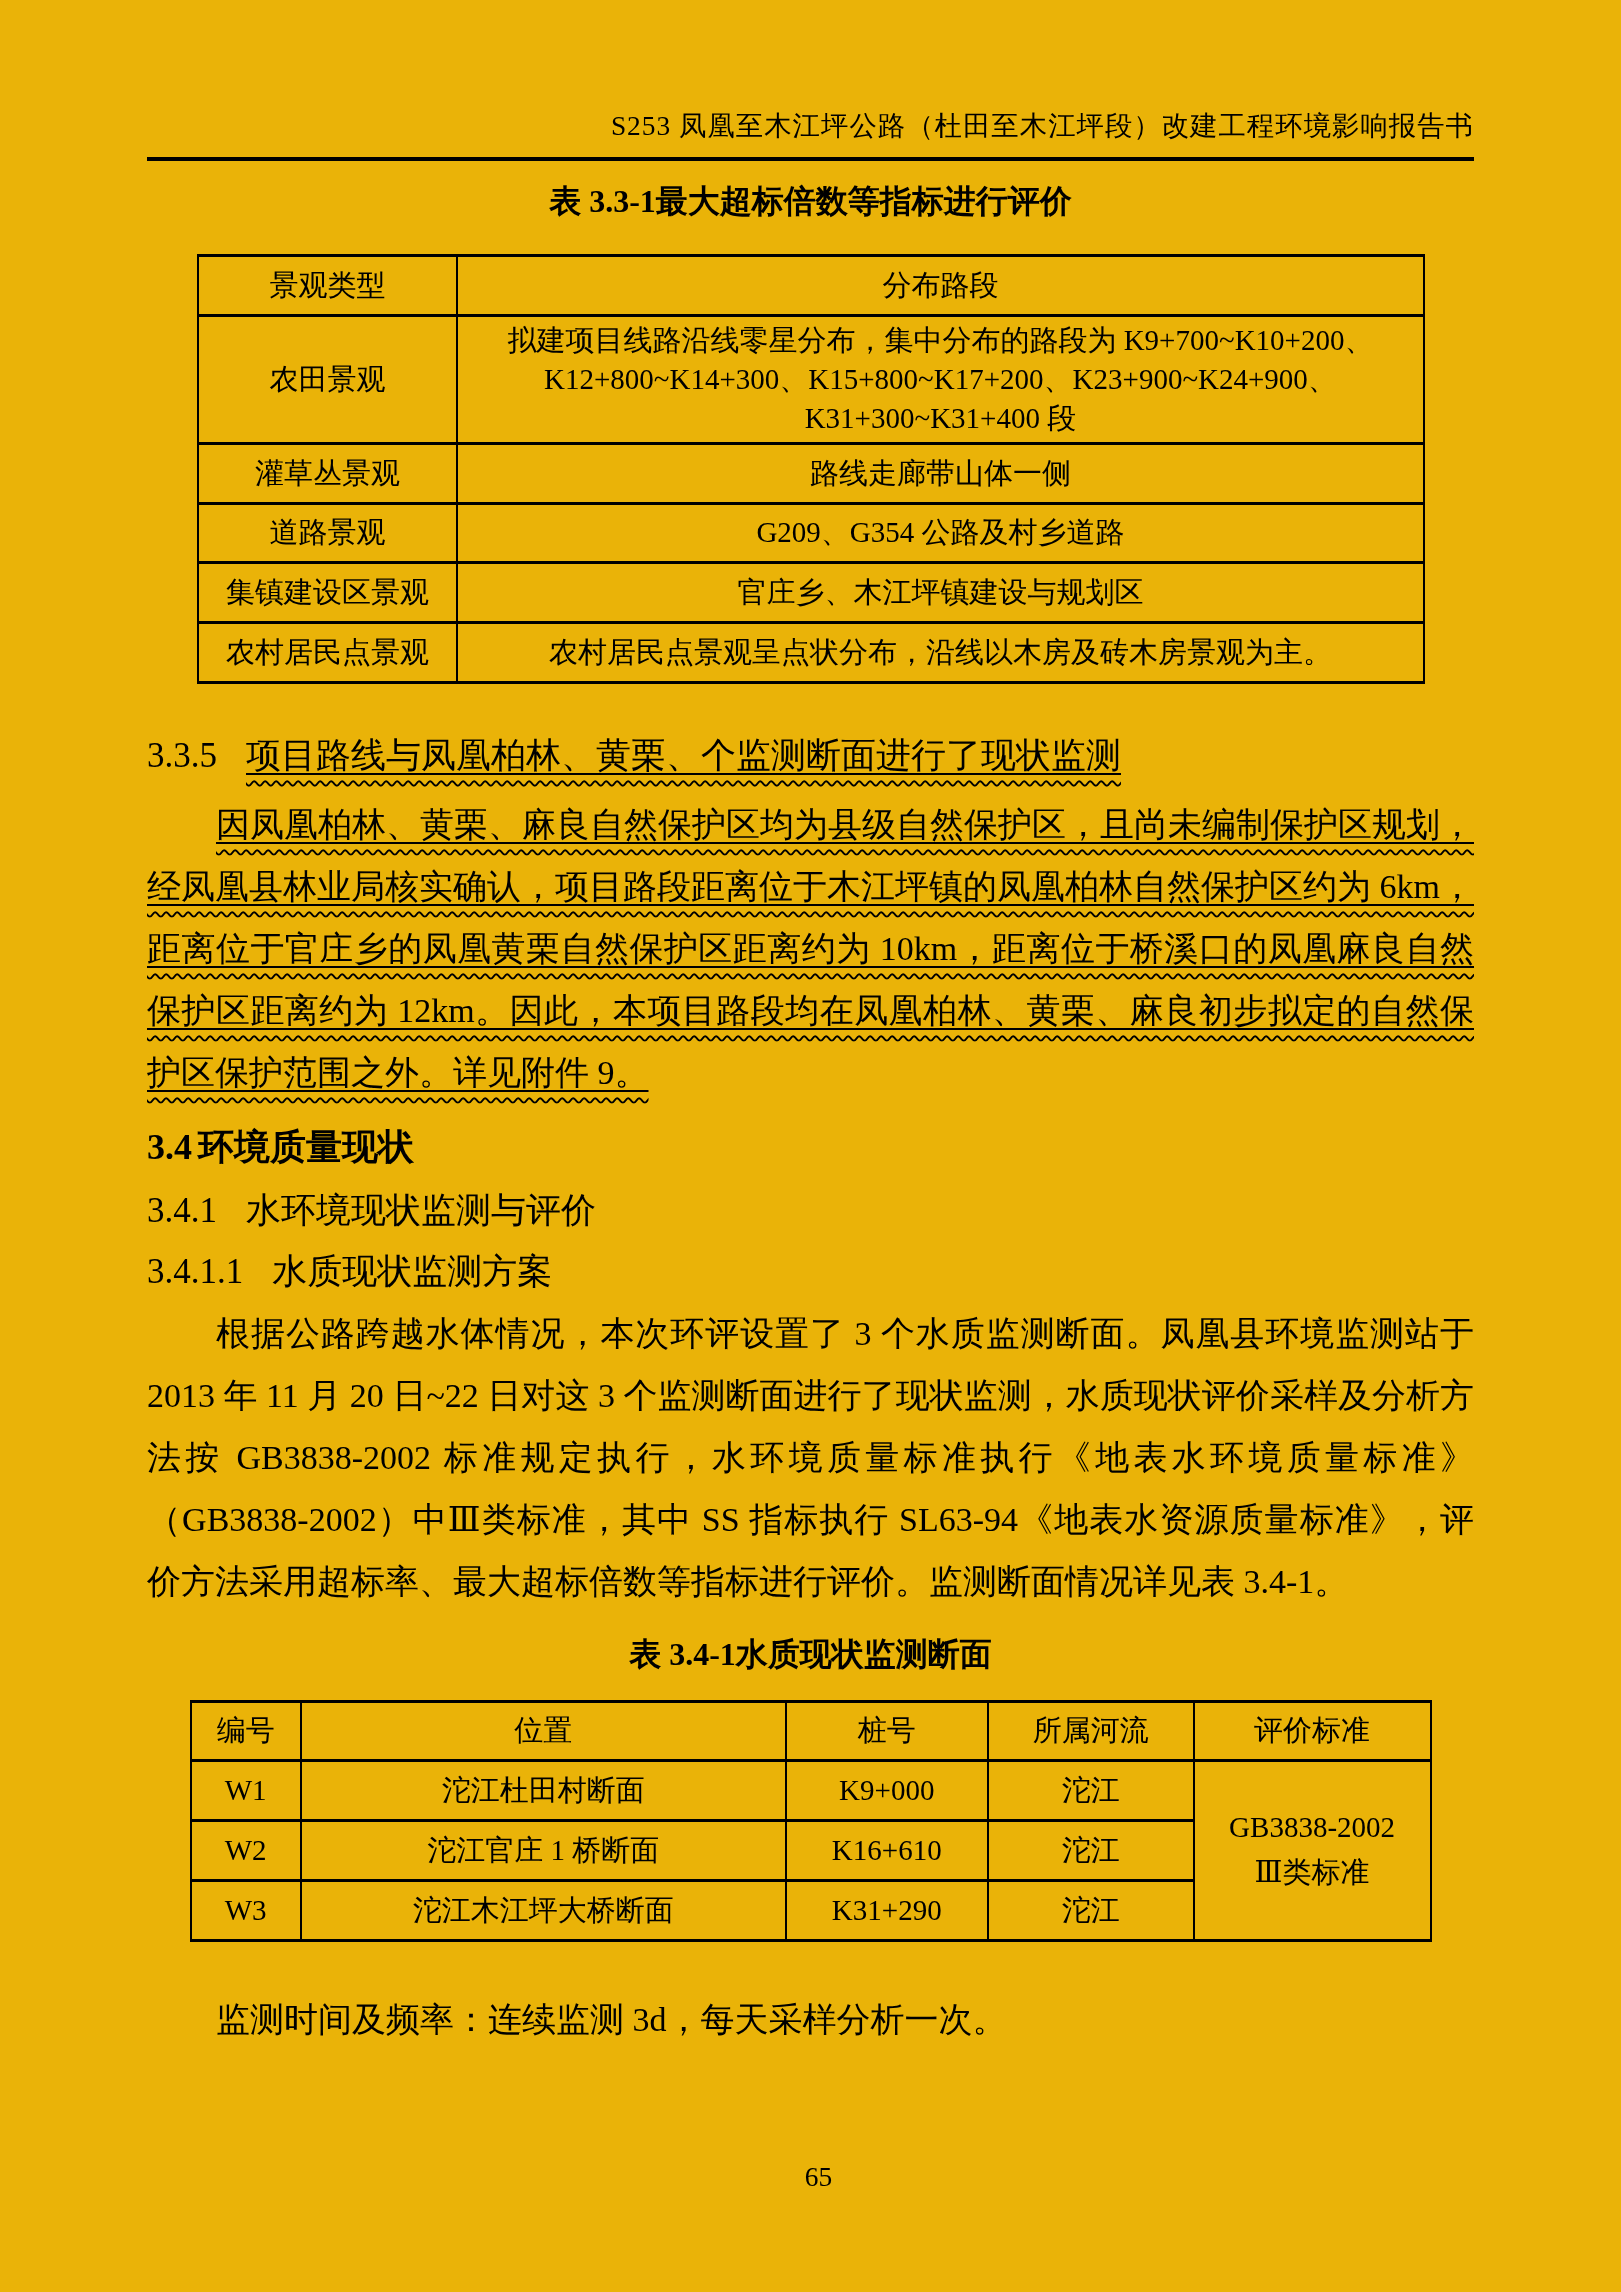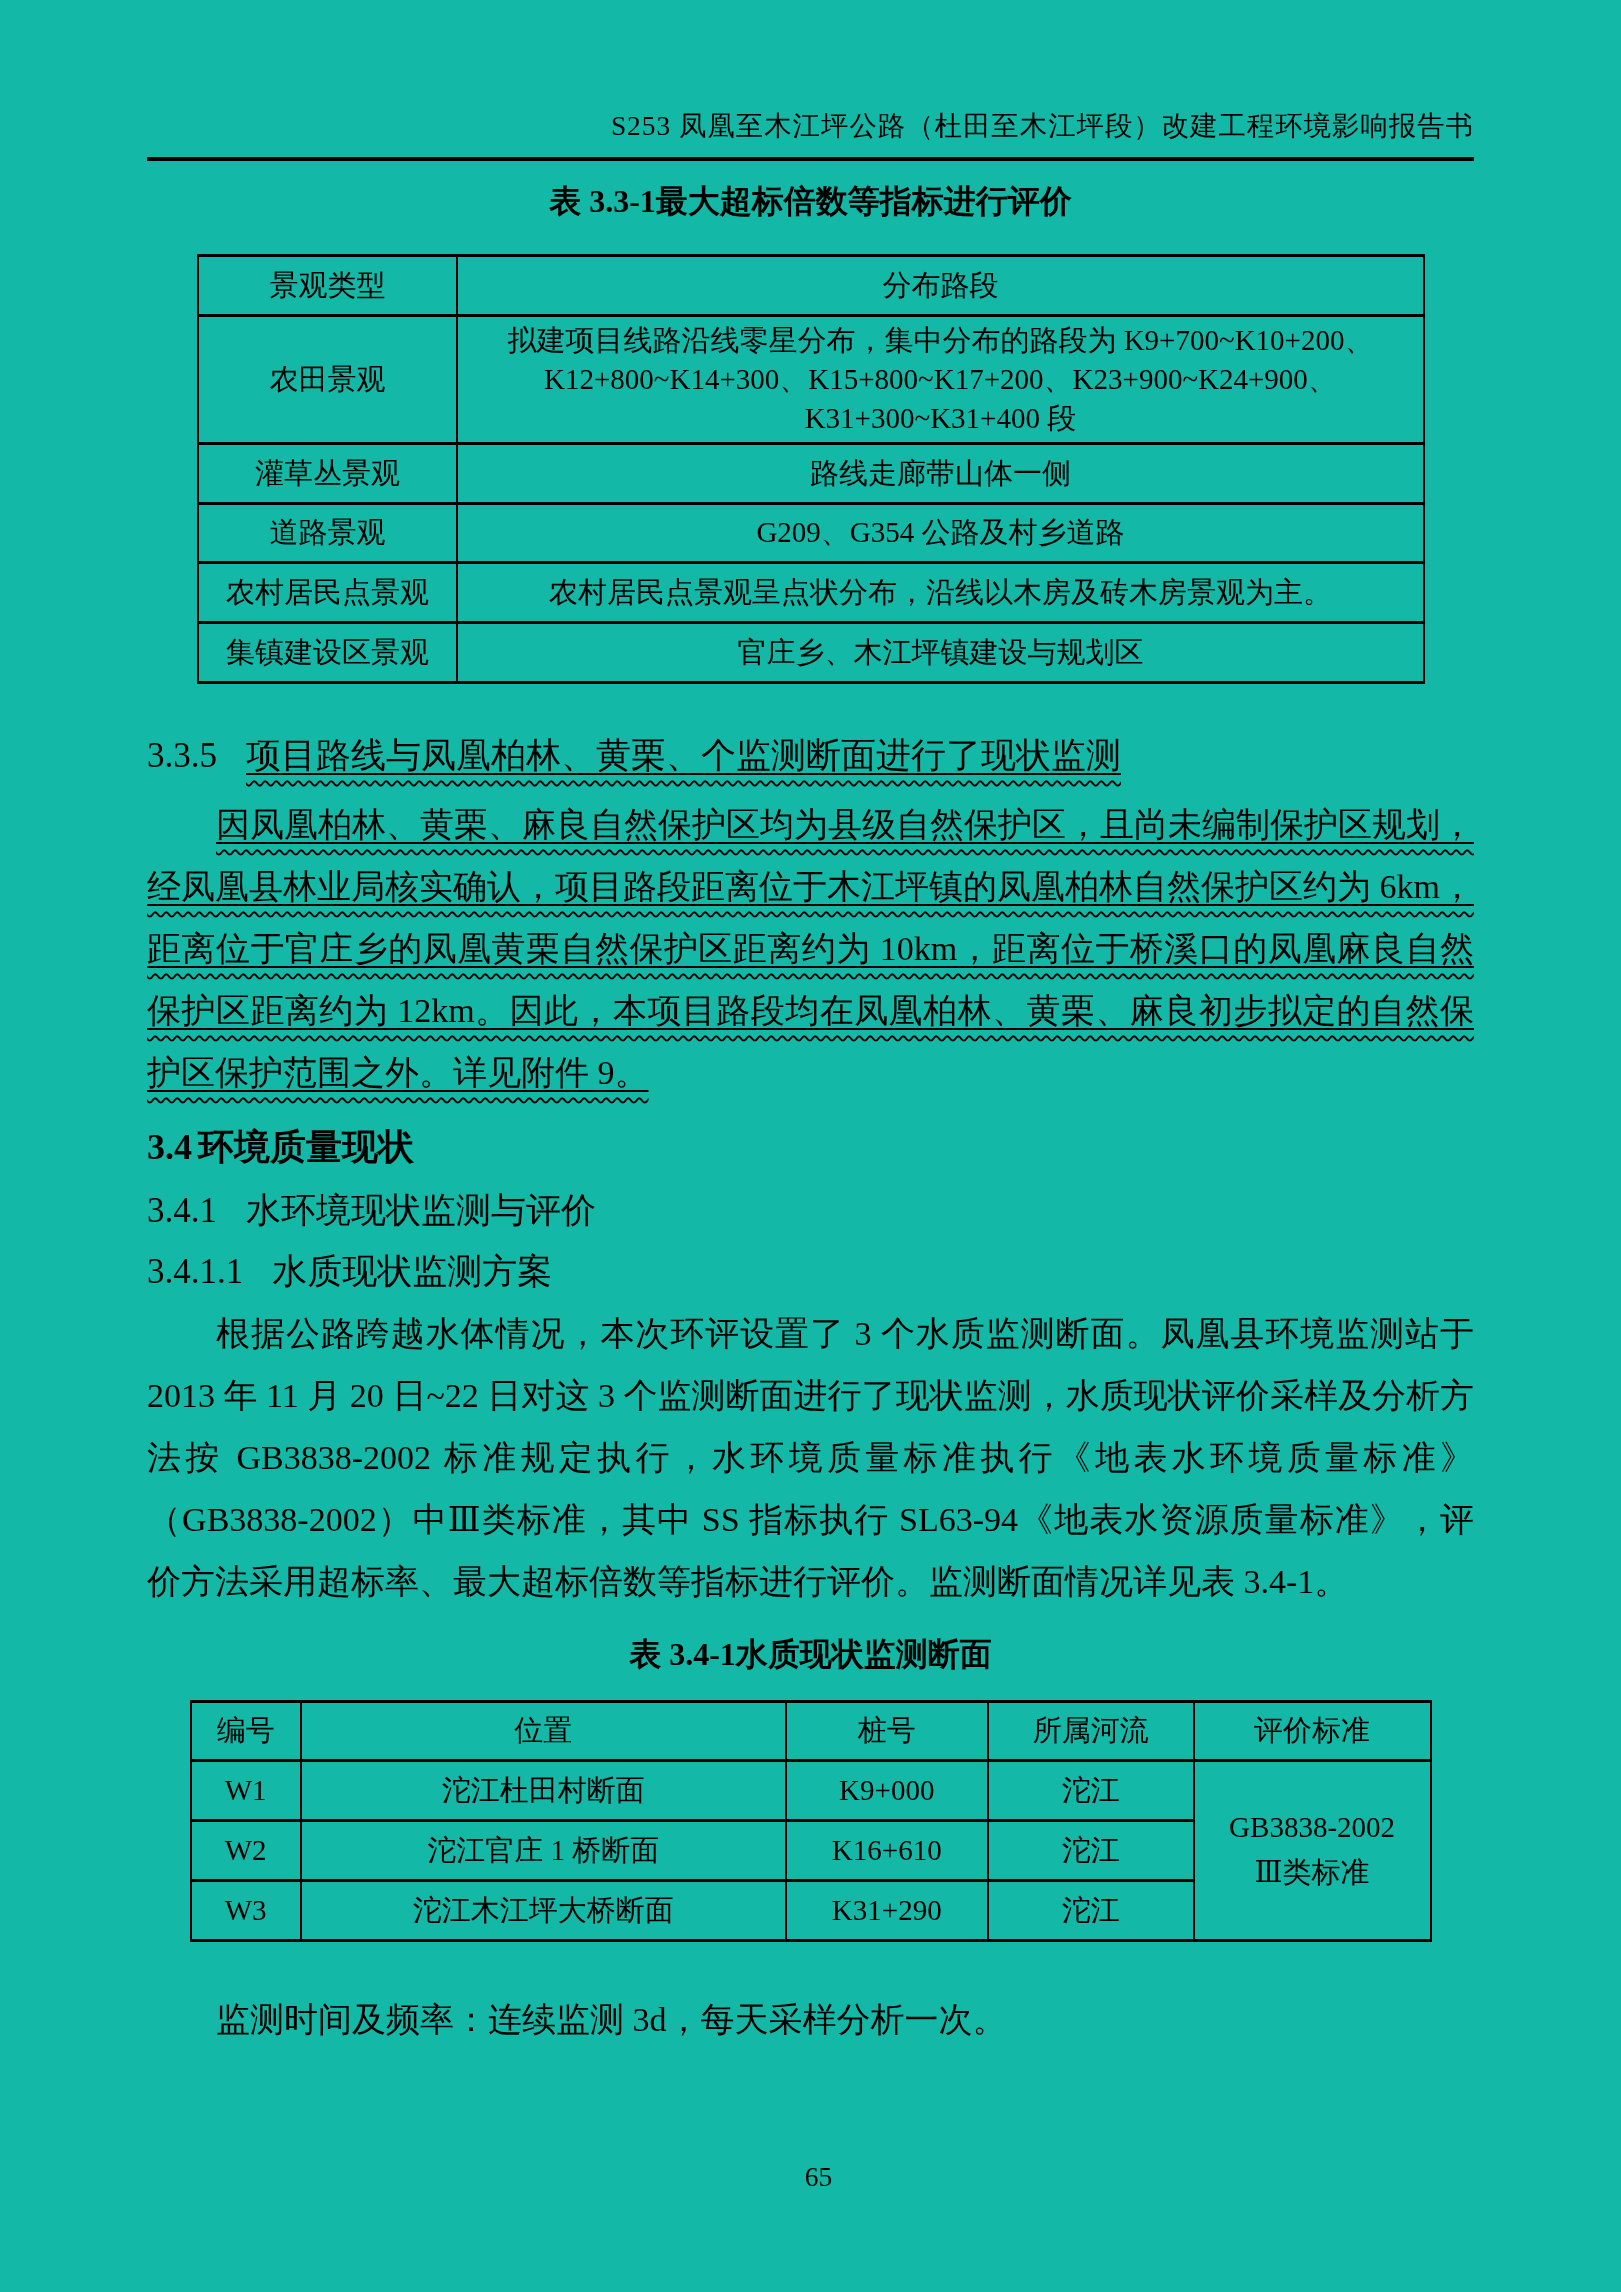--- a/index.html
+++ b/index.html
@@ -1,19 +1,19 @@
 <!DOCTYPE html>
 <html><head>
 <meta charset="utf-8">
 <style>
   html,body{margin:0;padding:0;background:#ffffff;}
   .page{
     position:relative;
     width:1621px;height:2293px;
-    background:#14b8a6;color:#000000;
+    background:#eab308;color:#000000;
     font-family:"Liberation Serif","DejaVu Serif",serif;
     overflow:hidden;
   }
   .header{padding:110px 147px 0 147px;}
   .header-text{text-align:right;font-size:27.4px;line-height:33px;letter-spacing:1px;}
   .header-rule{height:3.9px;background:#000;margin-top:13.7px;}
   .content{margin:0 147px;}
 
   .caption{
     display:flex;justify-content:center;align-items:baseline;
@@ -97,26 +97,26 @@
         </tr>
         <tr>
           <td>灌草丛景观</td>
           <td>路线走廊带山体一侧</td>
         </tr>
         <tr>
           <td>道路景观</td>
           <td>G209、G354 公路及村乡道路</td>
         </tr>
         <tr>
+          <td>集镇建设区景观</td>
+          <td>官庄乡、木江坪镇建设与规划区</td>
+        </tr>
+        <tr>
           <td>农村居民点景观</td>
           <td>农村居民点景观呈点状分布，沿线以木房及砖木房景观为主。</td>
-        </tr>
-        <tr>
-          <td>集镇建设区景观</td>
-          <td>官庄乡、木江坪镇建设与规划区</td>
         </tr>
       </tbody>
     </table>
 
     <div class="heading h335">
       <span class="h-num">3.3.5</span><span class="u-wavy"><span class="u-solid">项目路线与凤凰柏林、黄栗、个监测断面进行了现状监测</span></span>
     </div>
 
     <p class="para paraA">
       <span class="u-wavy"><span class="u-solid">因凤凰柏林、黄栗、麻良自然保护区均为县级自然保护区，且尚未编制保护区规划，经凤凰县林业局核实确认，项目路段距离位于木江坪镇的凤凰柏林自然保护区约为 6km，距离位于官庄乡的凤凰黄栗自然保护区距离约为 10km，距离位于桥溪口的凤凰麻良自然保护区距离约为 12km。因此，本项目路段均在凤凰柏林、黄栗、麻良初步拟定的自然保护区保护范围之外。详见附件 9。</span></span>

